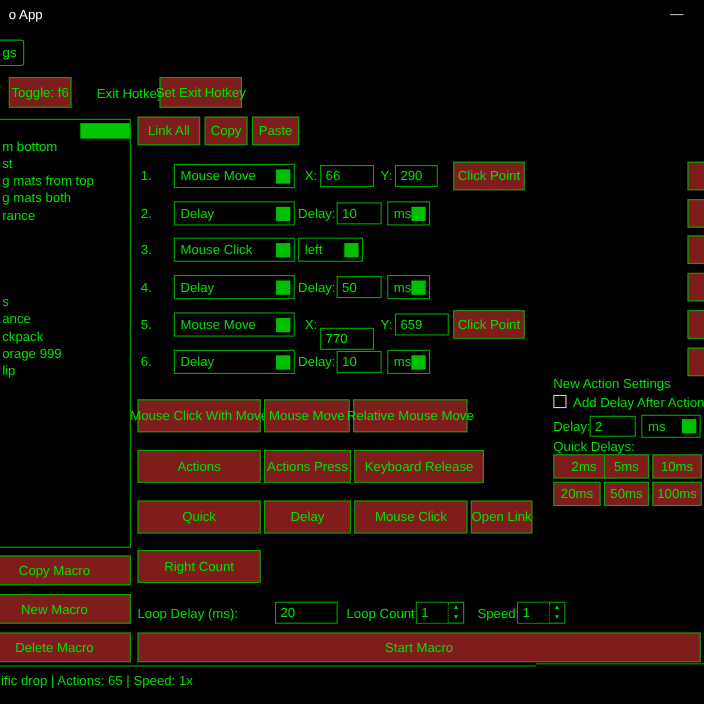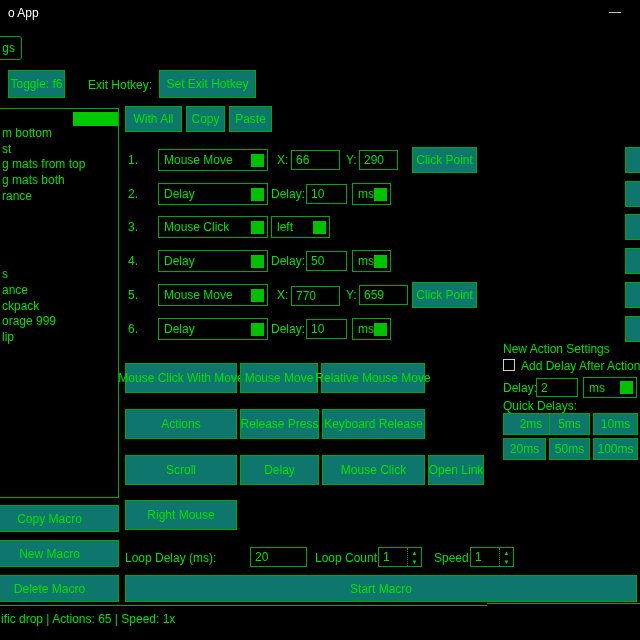--- a/index.html
+++ b/index.html
@@ -2,21 +2,21 @@
 <html><head>
 <meta charset="utf-8">
 <style>
   html, body { margin:0; padding:0; }
   body {
     width:640px; height:640px; position:relative; overflow:hidden;
     background:#000; font-family:"Liberation Sans", sans-serif;
   }
   .lbl { position:absolute; color:#00e000; font-size:12px; white-space:nowrap; }
   .btn {
-    position:absolute; background:#0f766e; border:1px solid #00a800; color:#00e000;
+    position:absolute; background:#7f1d1d; border:1px solid #00a800; color:#00e000;
     font-size:12px; display:flex; align-items:center; justify-content:center;
     white-space:nowrap; box-sizing:border-box; cursor:default;
   }
   .combo {
     position:absolute; background:#000; border:1px solid #00a800; color:#00e000;
     font-size:12px; display:flex; align-items:center; justify-content:space-between;
     padding-left:5px; box-sizing:border-box; white-space:nowrap; overflow:hidden;
   }
   .combo .sq { width:13px; height:13px; background:#00c000; margin-right:3px; flex:none; }
   .tbox {
@@ -49,21 +49,21 @@
   <div class="title-text">o App</div>
   <div class="win-btn" style="left:598px;">—</div>
 </div>
 
 <div class="tab" style="left:-14px;top:36px;width:36px;height:24px;">
   <span>gs</span>
 </div>
 
 <div class="btn" style="left:8px;top:70px;width:57px;height:28px;">Toggle: f6</div>
 <div class="lbl" style="left:88px;top:78px;">Exit Hotkey:</div>
-<div class="btn" style="left:145px;top:70px;width:97px;height:28px;margin-left:14px;">Set Exit Hotkey</div>
+<div class="btn" style="left:145px;top:70px;width:75px;height:28px;">Set Exit Hotkey</div>
 
 <div class="listbox" style="left:-12px;top:108px;width:131px;height:390px;">
   <div class="sel-patch"></div>
   <div>
     <div class="list-item">m bottom</div>
     <div class="list-item">st</div>
     <div class="list-item">g mats from top</div>
     <div class="list-item">g mats both</div>
     <div class="list-item">rance</div>
     <div class="list-item"></div>
@@ -71,21 +71,21 @@
     <div class="list-item"></div>
     <div class="list-item"></div>
     <div class="list-item">s</div>
     <div class="list-item">ance</div>
     <div class="list-item">ckpack</div>
     <div class="list-item">orage 999</div>
     <div class="list-item">lip</div>
   </div>
 </div>
 
-<div class="btn" style="left:125px;top:106px;width:57px;height:26px;">With All</div>
+<div class="btn" style="left:125px;top:106px;width:57px;height:26px;">Link All</div>
 <div class="btn" style="left:186px;top:106px;width:39px;height:26px;">Copy</div>
 <div class="btn" style="left:229px;top:106px;width:43px;height:26px;">Paste</div>
 
 <div class="row" style="top:147px;">
   <div class="lbl" style="left:3px;top:6px;">1.</div>
   <div class="combo" style="left:33px;top:2px;width:110px;height:22px;">
     <span>Mouse Move</span>
     <span class="sq"></span>
   </div>
   <div class="lbl" style="left:152px;top:6px;">X:</div>
@@ -139,21 +139,21 @@
   <div class="btn" style="left:500px;top:0;width:48px;height:26px;">R</div>
 </div>
 
 <div class="row" style="top:282px;">
   <div class="lbl" style="left:3px;top:6px;">5.</div>
   <div class="combo" style="left:33px;top:2px;width:110px;height:22px;">
     <span>Mouse Move</span>
     <span class="sq"></span>
   </div>
   <div class="lbl" style="left:152px;top:6px;">X:</div>
-  <input class="tbox" style="left: 166px; top: 4px; width: 49px; height: 20px;" value="770">
+  <input class="tbox" style="left: 166px; top: 16px; width: 49px; height: 20px;" value="770">
   <div class="lbl" style="left:221px;top:6px;">Y:</div>
   <input class="tbox" style="left: 234px; top: 3px; width: 49px; height: 20px;" value="659">
   <div class="btn" style="left:287px;top:0;width:65px;height:26px;">Click Point</div>
   <div class="btn" style="left:500px;top:0;width:48px;height:26px;">R</div>
 </div>
 
 <div class="row" style="top:316px;">
   <div class="lbl" style="left:3px;top:6px;">6.</div>
   <div class="combo" style="left:33px;top:2px;width:110px;height:22px;">
     <span>Delay</span>
@@ -166,29 +166,29 @@
     <span class="sq"></span>
   </div>
   <div class="btn" style="left:500px;top:0;width:48px;height:26px;">R</div>
 </div>
 
 <div class="btn" style="left:125px;top:363px;width:112px;height:30px;">Mouse Click With Move</div>
 <div class="btn" style="left:240px;top:363px;width:78px;height:30px;">Mouse Move</div>
 <div class="btn" style="left:321px;top:363px;width:104px;height:30px;">Relative Mouse Move</div>
 
 <div class="btn" style="left:125px;top:409px;width:112px;height:30px;">Actions</div>
-<div class="btn" style="left:240px;top:409px;width:79px;height:30px;">Release Press</div>
-<div class="btn" style="left:322px;top:409px;width:103px;height:30px;">Keyboard Release</div>
-
-<div class="btn" style="left:125px;top:455px;width:112px;height:30px;">Scroll</div>
+<div class="btn" style="left:240px;top:409px;width:79px;height:30px;">Actions Press</div>
+<div class="btn" style="left:322px;top:409px;width:118px;height:30px;">Keyboard Release</div>
+
+<div class="btn" style="left:125px;top:455px;width:112px;height:30px;">Quick</div>
 <div class="btn" style="left:240px;top:455px;width:79px;height:30px;">Delay</div>
 <div class="btn" style="left:322px;top:455px;width:103px;height:30px;">Mouse Click</div>
 <div class="btn" style="left:428px;top:455px;width:56px;height:30px;">Open Link</div>
 
-<div class="btn" style="left:125px;top:500px;width:112px;height:30px;">Right Mouse</div>
+<div class="btn" style="left:125px;top:500px;width:112px;height:30px;">Right Count</div>
 
 <div class="lbl" style="left:503px;top:342px;text-align:right;">New Action Settings</div>
 <div class="checkbox" style="left:503px;top:359px;"></div>
 <div class="lbl" style="left:521px;top:359px;">Add Delay After Action</div>
 <div class="lbl" style="left:503px;top:381px;">Delay:</div>
 <input class="tbox" style="left: 536px; top: 378px; width: 42px; height: 19px;" value="2">
 <div class="combo" style="left:583px;top:377px;width:54px;height:21px;">
   <span>ms</span>
   <span class="sq"></span>
 </div>

